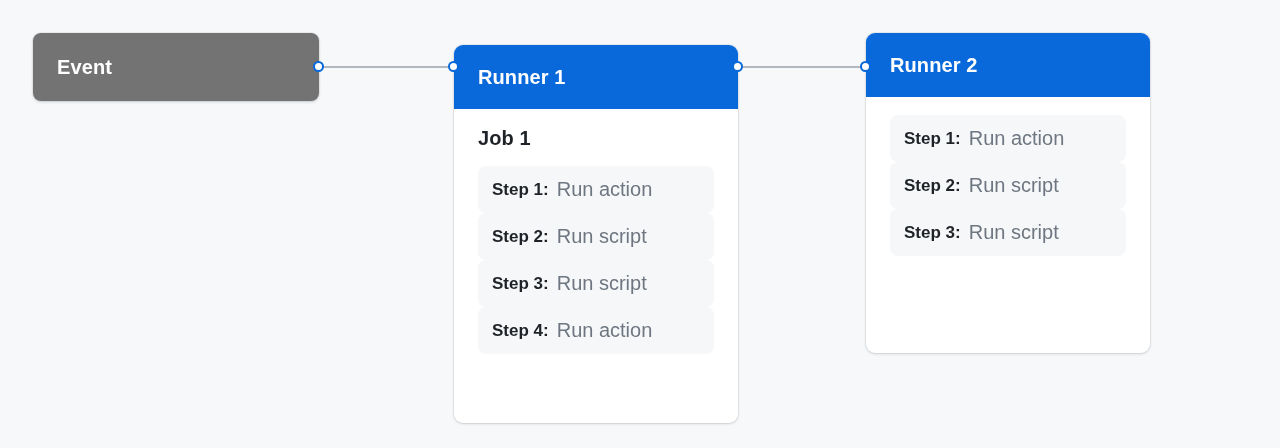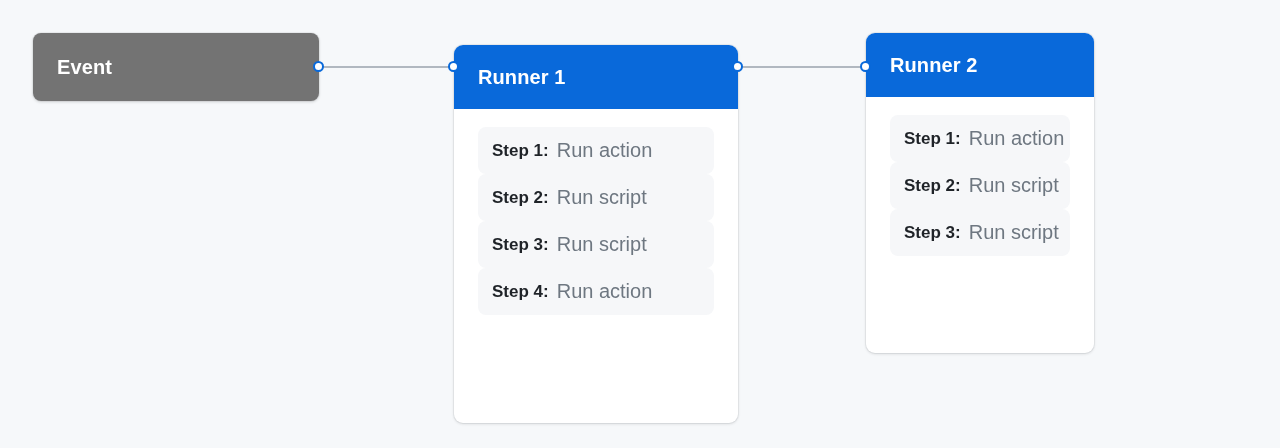--- a/index.html
+++ b/index.html
@@ -133,20 +133,21 @@
   <div class="event-node" style="left:33px; top:33px; width:286px; height:68px;">
     <span class="event-label">Event</span>
   </div>
   <div class="handle" style="left:313px; top:61px;"></div>
 
   <div class="runner-card" style="left:454px; top:45px; width:284px; height:378px;">
     <div class="runner-header">
       <span class="runner-title">Runner 1</span>
     </div>
     <div class="runner-body">
+      <div class="job-title">Job 1</div>
       <div class="step-list">
         <div class="step-chip">
           <span class="step-label">Step 1:</span>
           <span class="step-value">Run action</span>
         </div>
         <div class="step-chip">
           <span class="step-label">Step 2:</span>
           <span class="step-value">Run script</span>
         </div>
         <div class="step-chip">
@@ -156,21 +157,21 @@
         <div class="step-chip">
           <span class="step-label">Step 4:</span>
           <span class="step-value">Run action</span>
         </div>
       </div>
     </div>
   </div>
   <div class="handle" style="left:448px; top:61px;"></div>
   <div class="handle" style="left:732px; top:61px;"></div>
 
-  <div class="runner-card" style="left:866px; top:33px; width:228px; height:320px;">
+  <div class="runner-card" style="left:866px; top:33px; width:284px; height:320px;">
     <div class="runner-header">
       <span class="runner-title">Runner 2</span>
     </div>
     <div class="runner-body">
       <div class="step-list">
         <div class="step-chip">
           <span class="step-label">Step 1:</span>
           <span class="step-value">Run action</span>
         </div>
         <div class="step-chip">

